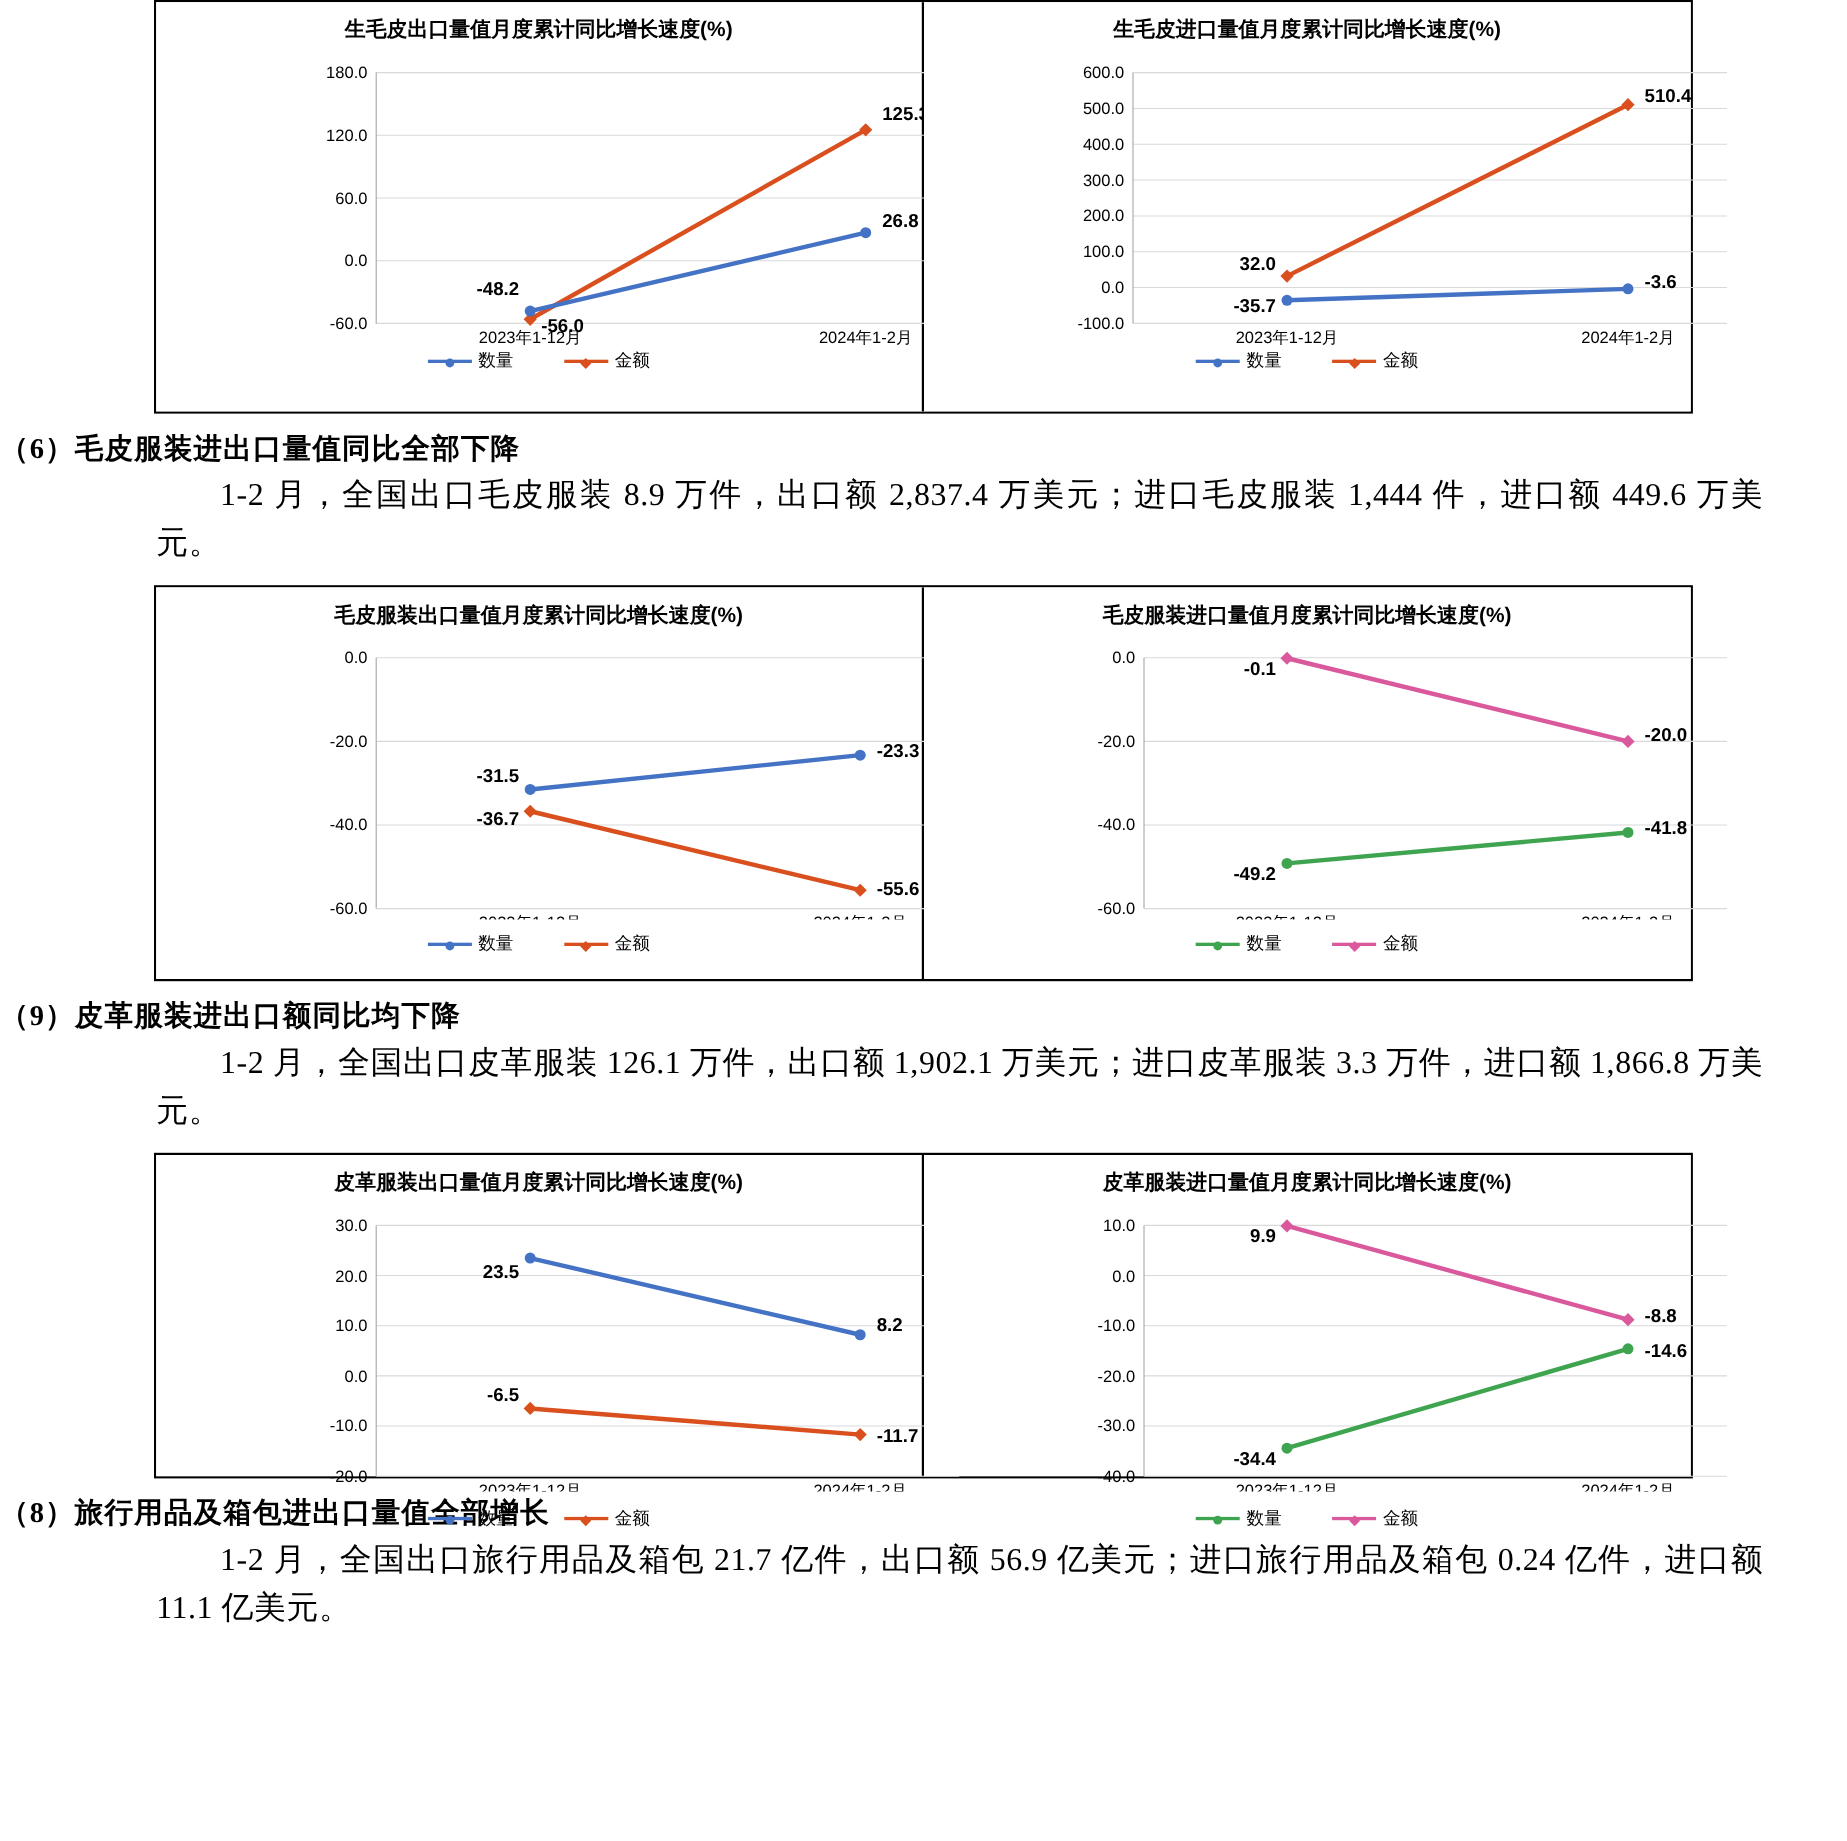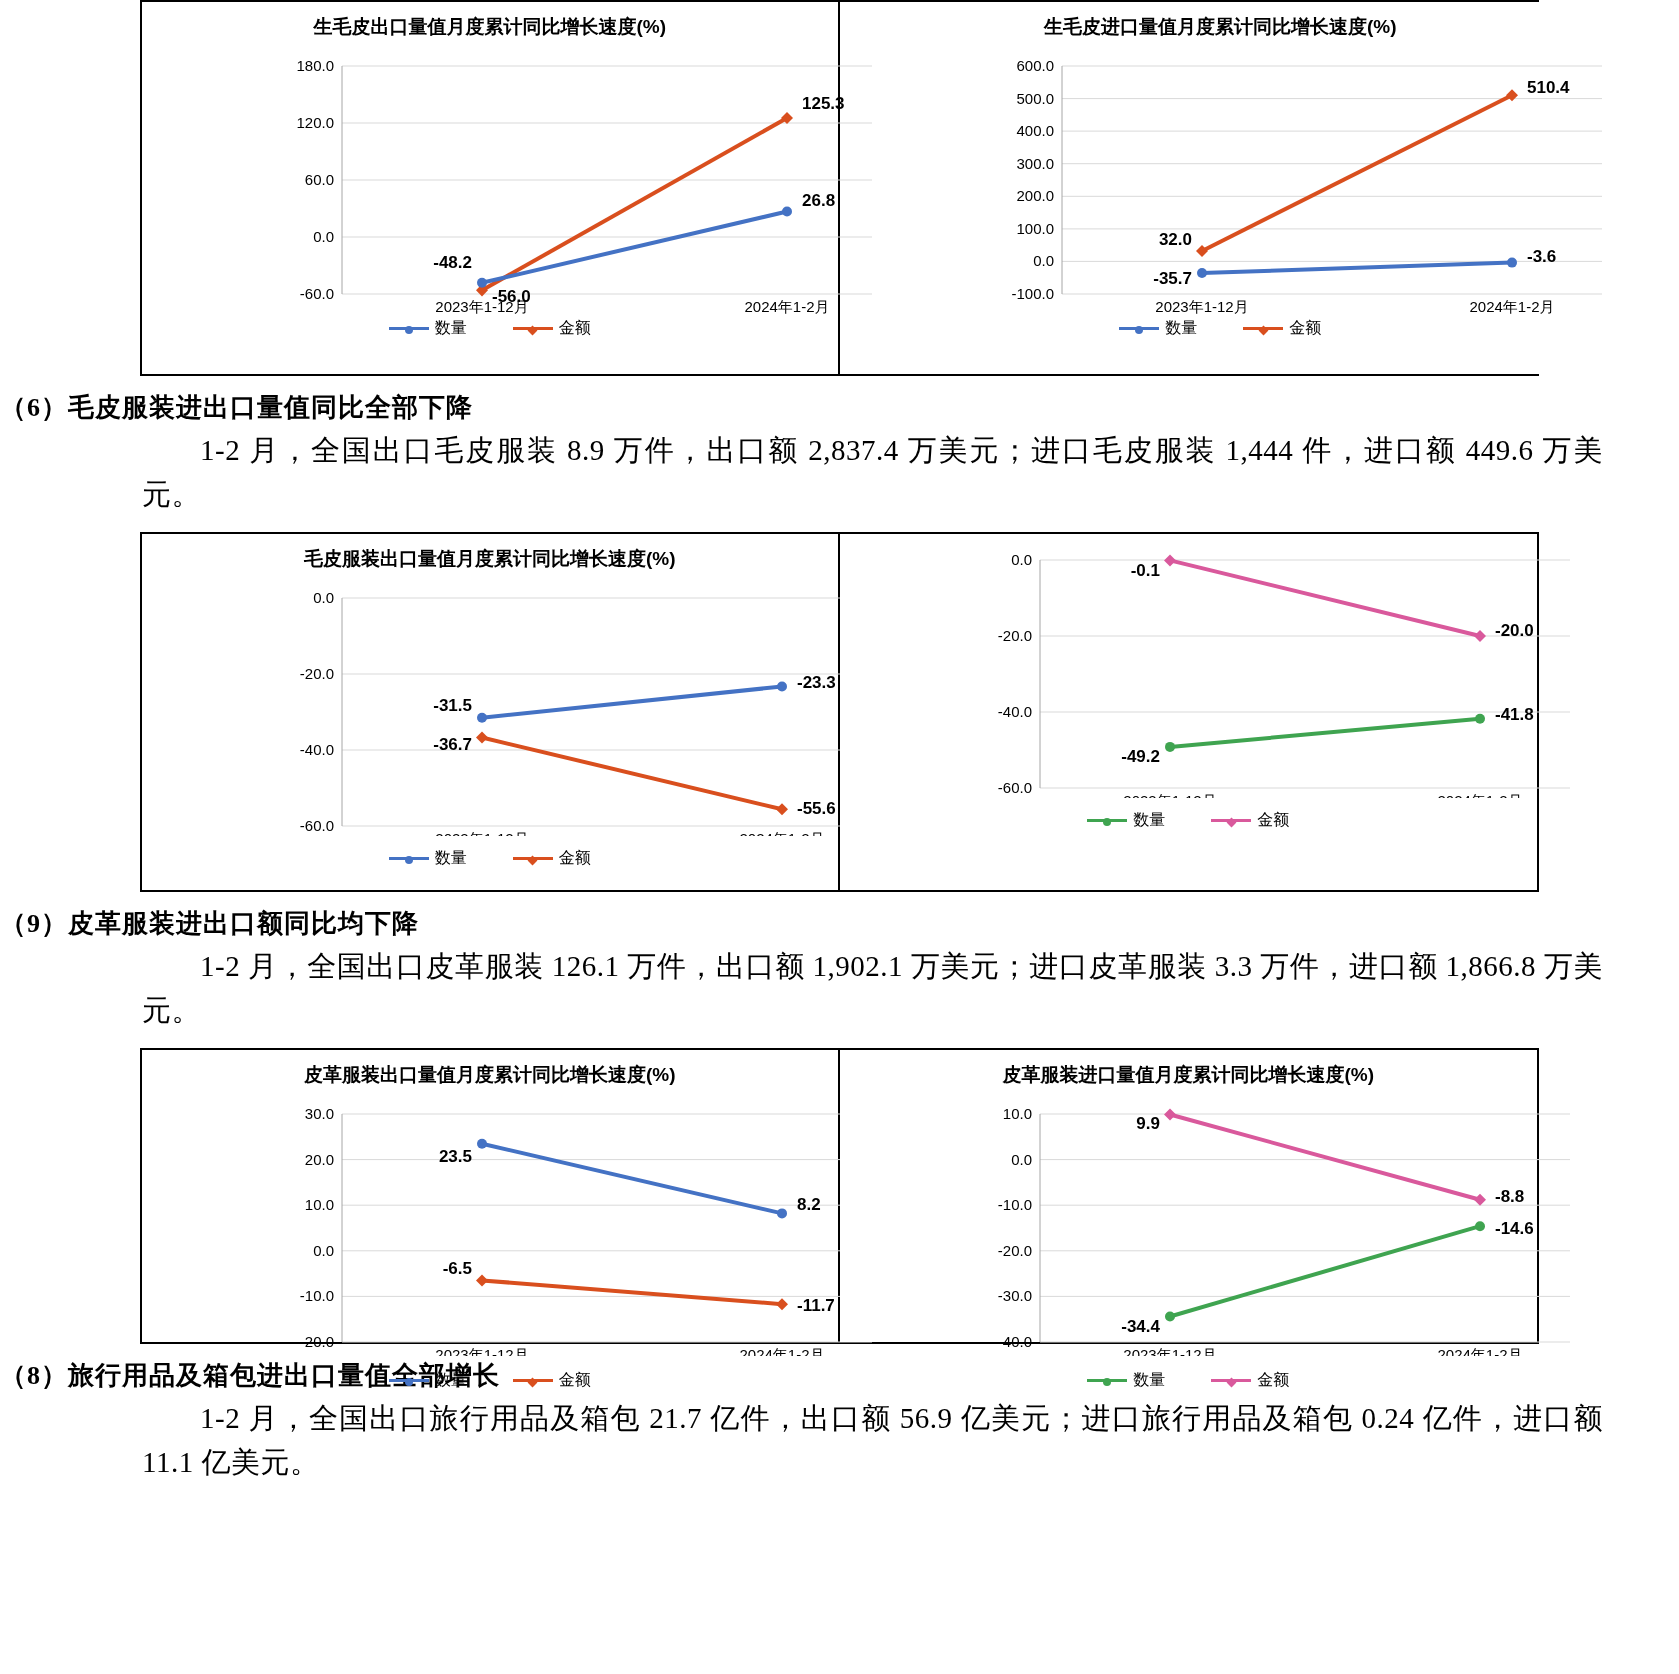--- a/index.html
+++ b/index.html
@@ -79,21 +79,21 @@
     text-align:justify;
     letter-spacing:0.5px;
   }
   .para .indent{display:inline-block;width:58px;}
 </style>
 </head>
 <body>
 
 <div class="page">
 
-  <div class="chart-row" style="height:376px;gap:32px;">
+  <div class="chart-row" style="height:376px;">
     <div class="chart-box left">
       <div class="chart-title">生毛皮出口量值月度累计同比增长速度(%)</div>
       <div class="plot">
         <svg width="760" height="270" viewBox="0 0 760 270">
 
           <g stroke="#d9d9d9" stroke-width="1">
             <line x1="200" y1="20" x2="730" y2="20"></line>
             <line x1="200" y1="77" x2="730" y2="77"></line>
             <line x1="200" y1="134" x2="730" y2="134"></line>
             <line x1="200" y1="191" x2="730" y2="191"></line>
@@ -259,20 +259,21 @@
         <span class="legend-item">
           <span class="legend-line" style="border-color:#D94F1E;">
               <span class="mk diamond" style="background:#D94F1E;"></span>
             </span>
           <span>金额</span>
         </span>
       </div>
     </div>
 
     <div class="chart-box right">
+      <div class="chart-title">毛皮服装进口量值月度累计同比增长速度(%)</div>
       <div class="plot">
         <svg width="760" height="258" viewBox="0 0 760 258">
           <g stroke="#d9d9d9" stroke-width="1">
             <line x1="200" y1="20" x2="730" y2="20"></line>
             <line x1="200" y1="96" x2="730" y2="96"></line>
             <line x1="200" y1="172" x2="730" y2="172"></line>
             <line x1="200" y1="248" x2="730" y2="248"></line>
           </g>
           <line x1="200" y1="20" x2="200" y2="248" stroke="#a6a6a6" stroke-width="1"></line>
           <g font-family="Liberation Sans, sans-serif" font-size="15" fill="#000" text-anchor="end">

